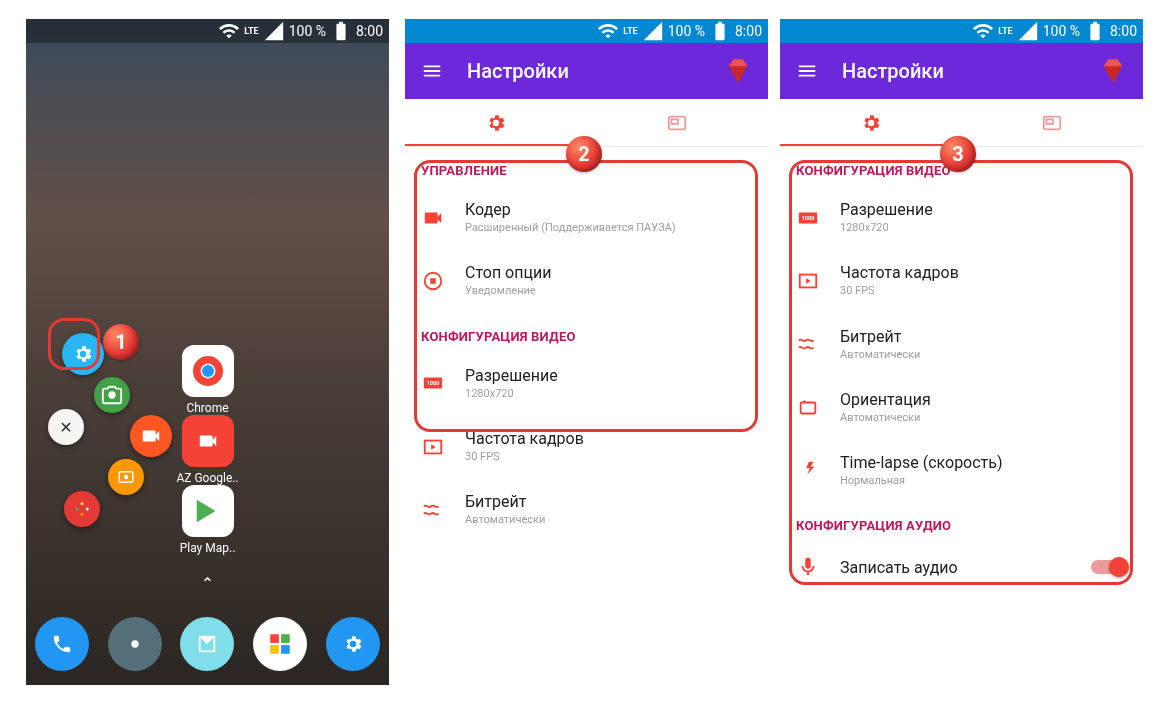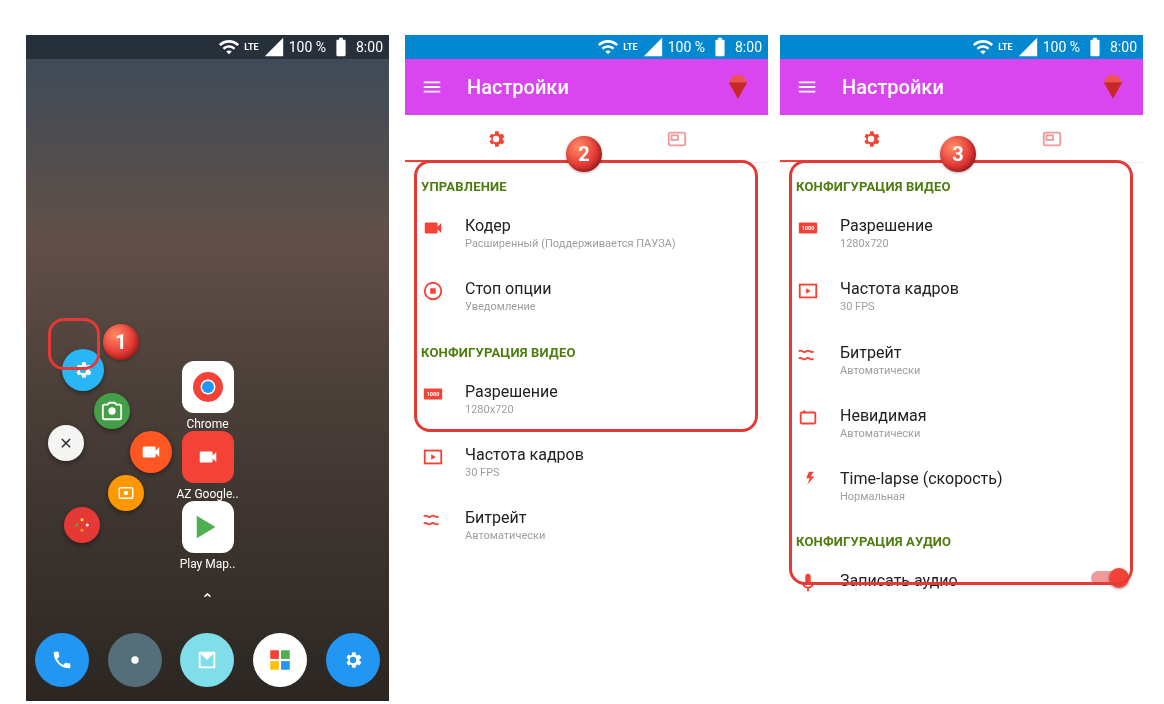--- a/index.html
+++ b/index.html
@@ -1,36 +1,36 @@
 <!DOCTYPE html>
 <html><head>
 <meta charset="utf-8">
 <style>
 * { box-sizing: border-box; margin: 0; padding: 0; font-family: Roboto, Arial, sans-serif; }
 body { background: #fff; width: 1164px; height: 704px; position: relative; overflow: hidden; }
-.panel { position: absolute; top: 35px; height: 666px; width: 363px; overflow: hidden; }
+.panel { position: absolute; top: 19px; height: 666px; width: 363px; overflow: hidden; }
 .p1 { left: 26px; }
 .p2 { left: 405px; }
 .p3 { left: 780px; }
 
 .status-bar { height: 24px; background: #000; display: flex; align-items: center; justify-content: flex-end; padding: 0 6px; color: #fff; font-size: 14px; gap: 4px; }
 .p1 .status-bar { background: rgba(0,0,0,0.35); position: absolute; top: 0; left: 0; right: 0; z-index: 5; }
 .status-bar .lte { font-size: 9px; font-weight: bold; }
 
-.app-bar { height: 56px; background: #d946ef; display: flex; align-items: center; padding: 0 16px; color: #fff; gap: 24px; }
+.app-bar { height: 56px; background: #6d28d9; display: flex; align-items: center; padding: 0 16px; color: #fff; gap: 24px; }
 .app-title { font-size: 20px; font-weight: 500; flex: 1; }
 .diamond { width: 28px; height: 28px; }
 
 .tab-bar { height: 48px; display: flex; align-items: center; background: #fff; border-bottom: 1px solid #eee; position: relative; }
 .tab { flex: 1; display: flex; align-items: center; justify-content: center; height: 100%; }
 .tab.active { position: relative; }
 .tab.active::after { content: ""; position: absolute; bottom: 0; left: 0; right: 0; height: 2px; background: #f44336; }
 
-.section-title { color: #4d7c0f; font-size: 13px; font-weight: 700; padding: 16px 16px 8px; letter-spacing: 0.2px; }
-.setting-row { display: flex; align-items: flex-start; padding: 14px 16px; gap: 20px; }
+.section-title { color: #be185d; font-size: 13px; font-weight: 700; padding: 16px 16px 8px; letter-spacing: 0.2px; }
+.setting-row { display: flex; align-items: center; padding: 14px 16px; gap: 20px; }
 .setting-icon { width: 24px; height: 24px; flex-shrink: 0; display: flex; align-items: center; justify-content: center; }
 .setting-text { flex: 1; }
 .setting-label { font-size: 16px; color: #212121; }
 .setting-sub { font-size: 11px; color: #9e9e9e; margin-top: 2px; line-height: 1.3; }
 .toggle { width: 36px; height: 14px; background: #bdbdbd; border-radius: 7px; position: relative; }
 .toggle::after { content: ""; position: absolute; left: -2px; top: -3px; width: 20px; height: 20px; background: #fafafa; border-radius: 50%; box-shadow: 0 1px 3px rgba(0,0,0,0.4); }
 .toggle.on { background: #ef9a9a; }
 .toggle.on::after { left: 18px; background: #f44336; }
 
 .highlight-box { position: absolute; border: 3px solid #e53935; border-radius: 16px; pointer-events: none; z-index: 10; }
@@ -353,21 +353,21 @@
         </div>
     </div>
     <div class="setting-row">
       <div class="setting-icon">
           <svg class="ico" viewBox="0 0 24 24" fill="none" stroke="#f44336" stroke-width="2">
             <rect x="4" y="6" width="16" height="12" rx="1"></rect>
             <path d="M8 3l-2 3h4z" fill="#f44336" stroke="none"></path>
           </svg>
         </div>
       <div class="setting-text">
-          <div class="setting-label">Невидимая</div>
+          <div class="setting-label">Ориентация</div>
           <div class="setting-sub">Автоматически</div>
         </div>
     </div>
     <div class="setting-row">
       <div class="setting-icon">
           <svg class="ico" viewBox="0 0 24 24" fill="#f44336">
             <path d="M13 2l-3 7h4l-3 7 8-9h-4l3-5z"></path>
           </svg>
         </div>
       <div class="setting-text">

